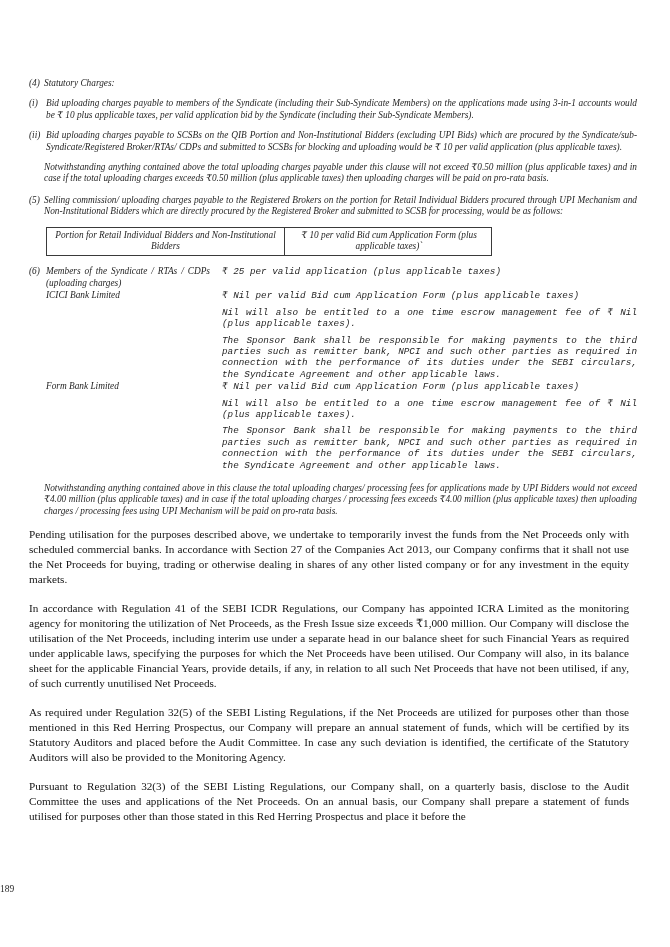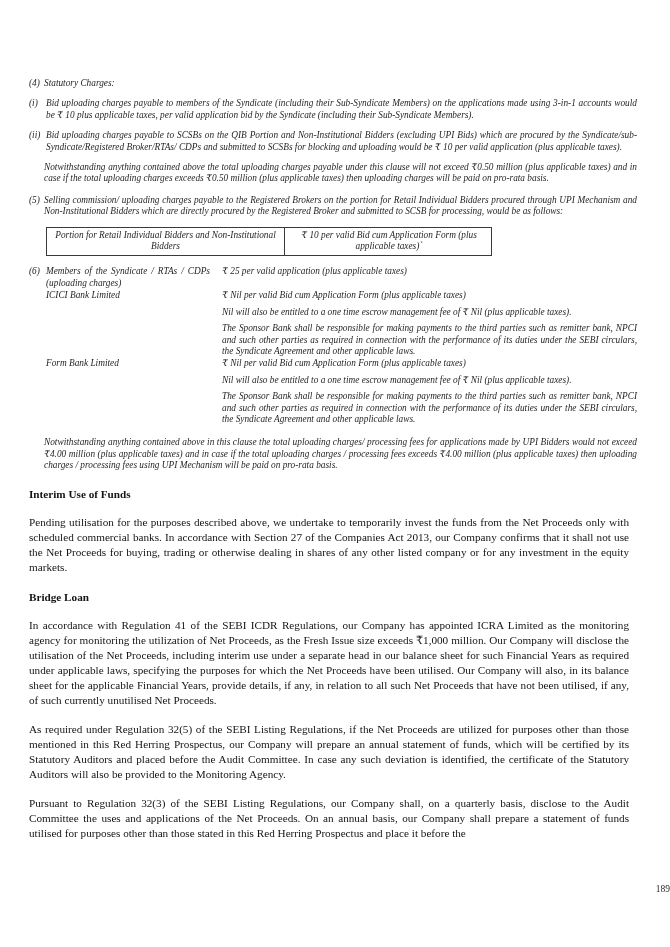--- a/index.html
+++ b/index.html
@@ -80,20 +80,21 @@
   .utable .lcol {
     width: 176px;
     padding-right: 12px;
     box-sizing: border-box;
     text-align: justify;
   }
   .utable .rcol { flex: 1; }
   .utable .rcol .rp {
     margin: 0 0 5px 0;
     text-align: justify;
+    font-family: Liberation Mono, monospace;
   }
   .utable .rcol .rp:last-child { margin-bottom: 0; }
 
   
   .rsections {
     font-size: 11.2px;
     line-height: 15px;
     color: #141414;
   }
   .r-heading {
@@ -104,21 +105,21 @@
   .r-para {
     margin: 0 8px 14px 0;
     text-align: justify;
   }
 
   .pagenum {
     position: absolute;
     top: 884px;
     left: 0;
     width: 670px;
-    text-align: right;
+    text-align: left;
     font-size: 9.5px;
     color: #2a2a2a;
   }
 </style>
 </head>
 <body>
 
 <div class="page">
   <div class="content">
 
@@ -176,24 +177,22 @@
             <div class="rp">Nil will also be entitled to a one time escrow management fee of ₹ Nil (plus applicable taxes).</div>
             <div class="rp">The Sponsor Bank shall be responsible for making payments to the third parties such as remitter bank, NPCI and such other parties as required in connection with the performance of its duties under the SEBI circulars, the Syndicate Agreement and other applicable laws.</div>
           </div>
         </div>
       </div>
 
       <div class="c-note">Notwithstanding anything contained above in this clause the total uploading charges/ processing fees for applications made by UPI Bidders would not exceed ₹4.00 million (plus applicable taxes) and in case if the total uploading charges / processing fees exceeds ₹4.00 million (plus applicable taxes) then uploading charges / processing fees using UPI Mechanism will be paid on pro-rata basis.</div>
     </div>
 
     <div class="rsections">
-      <div class="r-heading">Interim Use of Funds</div>
       <p class="r-para">Pending utilisation for the purposes described above, we undertake to temporarily invest the funds from the Net Proceeds only with scheduled commercial banks. In accordance with Section 27 of the Companies Act 2013, our Company confirms that it shall not use the Net Proceeds for buying, trading or otherwise dealing in shares of any other listed company or for any investment in the equity markets.</p>
 
-      <div class="r-heading">Bridge Loan</div>
 
       <p class="r-para">In accordance with Regulation 41 of the SEBI ICDR Regulations, our Company has appointed ICRA Limited as the monitoring agency for monitoring the utilization of Net Proceeds, as the Fresh Issue size exceeds ₹1,000 million. Our Company will disclose the utilisation of the Net Proceeds, including interim use under a separate head in our balance sheet for such Financial Years as required under applicable laws, specifying the purposes for which the Net Proceeds have been utilised. Our Company will also, in its balance sheet for the applicable Financial Years, provide details, if any, in relation to all such Net Proceeds that have not been utilised, if any, of such currently unutilised Net Proceeds.</p>
       <p class="r-para">As required under Regulation 32(5) of the SEBI Listing Regulations, if the Net Proceeds are utilized for purposes other than those mentioned in this Red Herring Prospectus, our Company will prepare an annual statement of funds, which will be certified by its Statutory Auditors and placed before the Audit Committee. In case any such deviation is identified, the certificate of the Statutory Auditors will also be provided to the Monitoring Agency.</p>
       <p class="r-para">Pursuant to Regulation 32(3) of the SEBI Listing Regulations, our Company shall, on a quarterly basis, disclose to the Audit Committee the uses and applications of the Net Proceeds. On an annual basis, our Company shall prepare a statement of funds utilised for purposes other than those stated in this Red Herring Prospectus and place it before the</p>
     </div>
 
   </div>
 
   <div class="pagenum">189</div>
 </div>

